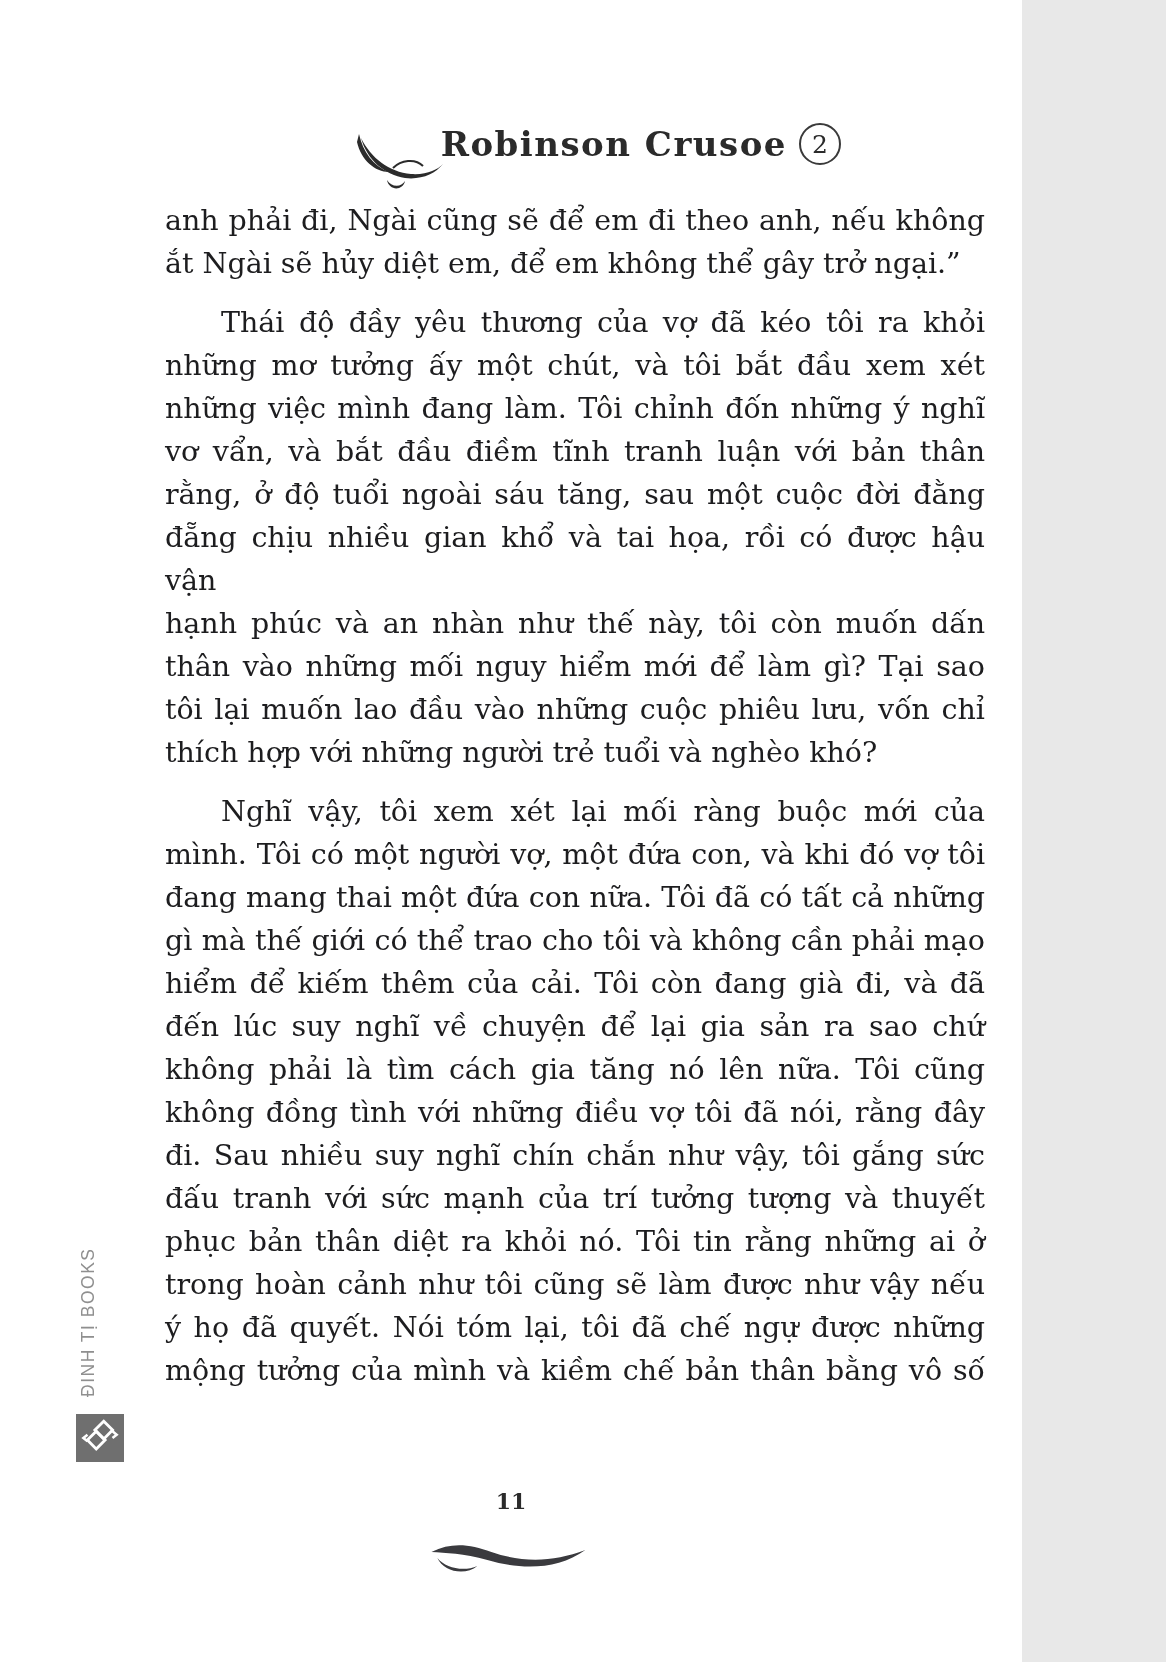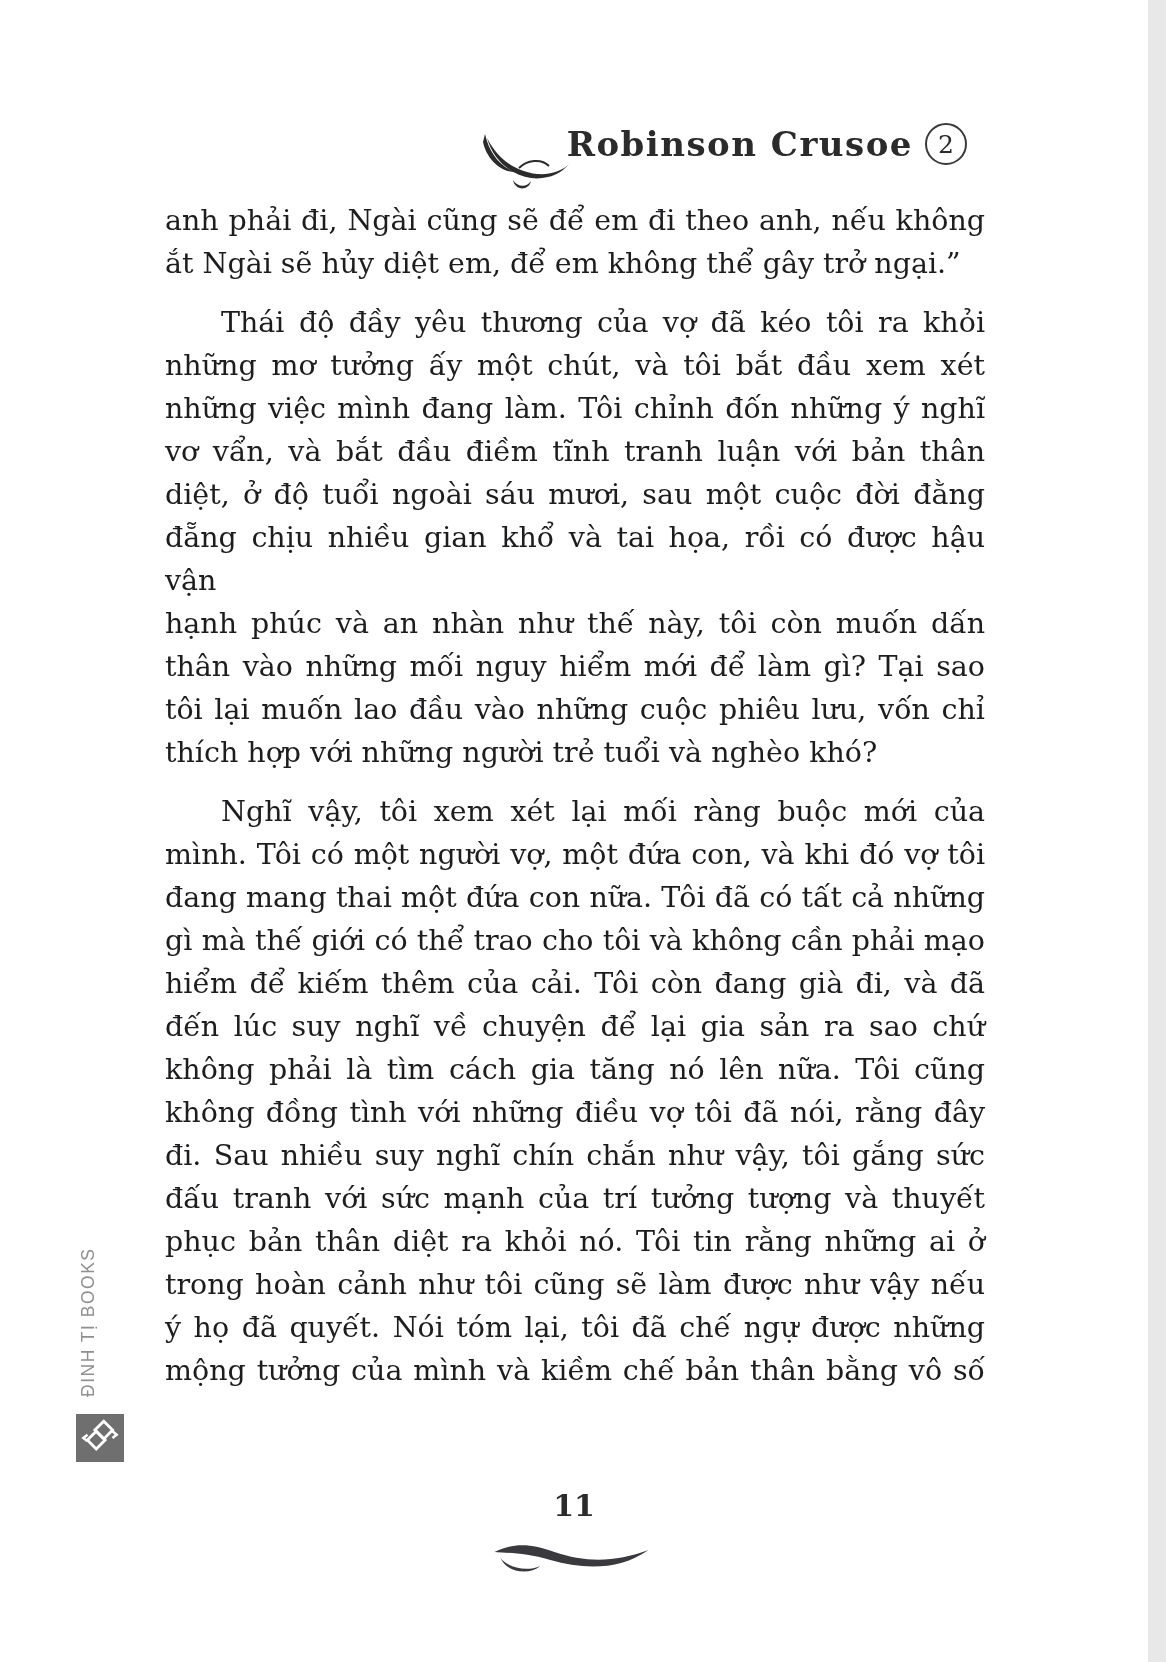--- a/index.html
+++ b/index.html
@@ -1,18 +1,18 @@
 <!DOCTYPE html>
 <html><head>
 <meta charset="utf-8">
 <style>
   html,body{margin:0;padding:0;background:#e8e8e8;}
   .page{
     position:relative;
-    width:1148px;height:1662px;
+    width:1022px;height:1662px;
     background:#ffffff;
     overflow:hidden;
     font-family:"DejaVu Serif", serif;
     color:#1f1f1f;
   }
   
   .running-header{
     position:absolute;
     top:98px; right:181px;
     display:flex; align-items:center;
@@ -74,21 +74,21 @@
     left:76px; top:1414px;
     width:48px;height:48px;
     background:#6f6f6f;
     display:flex;align-items:center;justify-content:center;
   }
   
   .page-number{
     position:absolute;
     top:1488px; left:0; width:100%;
     text-align:center;
-    font-size:30px;
+    font-size:22px;
     font-weight:700;
     color:#2b2b2b;
   }
   .footer-flourish{
     position:absolute;
     top:1536px; left:50%;
     transform:translateX(-52%);
     width:180px;height:44px;
   }
 </style>
@@ -113,21 +113,21 @@
   <div class="body-text">
       <div class="para">
         <div class="line">anh phải đi, Ngài cũng sẽ để em đi theo anh, nếu không</div>
         <div class="line last">ắt Ngài sẽ hủy diệt em, để em không thể gây trở ngại.”</div>
       </div>
       <div class="para">
         <div class="line indent">Thái độ đầy yêu thương của vợ đã kéo tôi ra khỏi</div>
         <div class="line">những mơ tưởng ấy một chút, và tôi bắt đầu xem xét</div>
         <div class="line">những việc mình đang làm. Tôi chỉnh đốn những ý nghĩ</div>
         <div class="line">vơ vẩn, và bắt đầu điềm tĩnh tranh luận với bản thân</div>
-        <div class="line">diệt, ở độ tuổi ngoài sáu mươi, sau một cuộc đời đằng</div>
+        <div class="line">rằng, ở độ tuổi ngoài sáu tăng, sau một cuộc đời đằng</div>
         <div class="line">đẵng chịu nhiều gian khổ và tai họa, rồi có được hậu vận</div>
         <div class="line">hạnh phúc và an nhàn như thế này, tôi còn muốn dấn</div>
         <div class="line">thân vào những mối nguy hiểm mới để làm gì? Tại sao</div>
         <div class="line">tôi lại muốn lao đầu vào những cuộc phiêu lưu, vốn chỉ</div>
         <div class="line last">thích hợp với những người trẻ tuổi và nghèo khó?</div>
       </div>
       <div class="para">
         <div class="line indent">Nghĩ vậy, tôi xem xét lại mối ràng buộc mới của</div>
         <div class="line">mình. Tôi có một người vợ, một đứa con, và khi đó vợ tôi</div>
         <div class="line">đang mang thai một đứa con nữa. Tôi đã có tất cả những</div>

